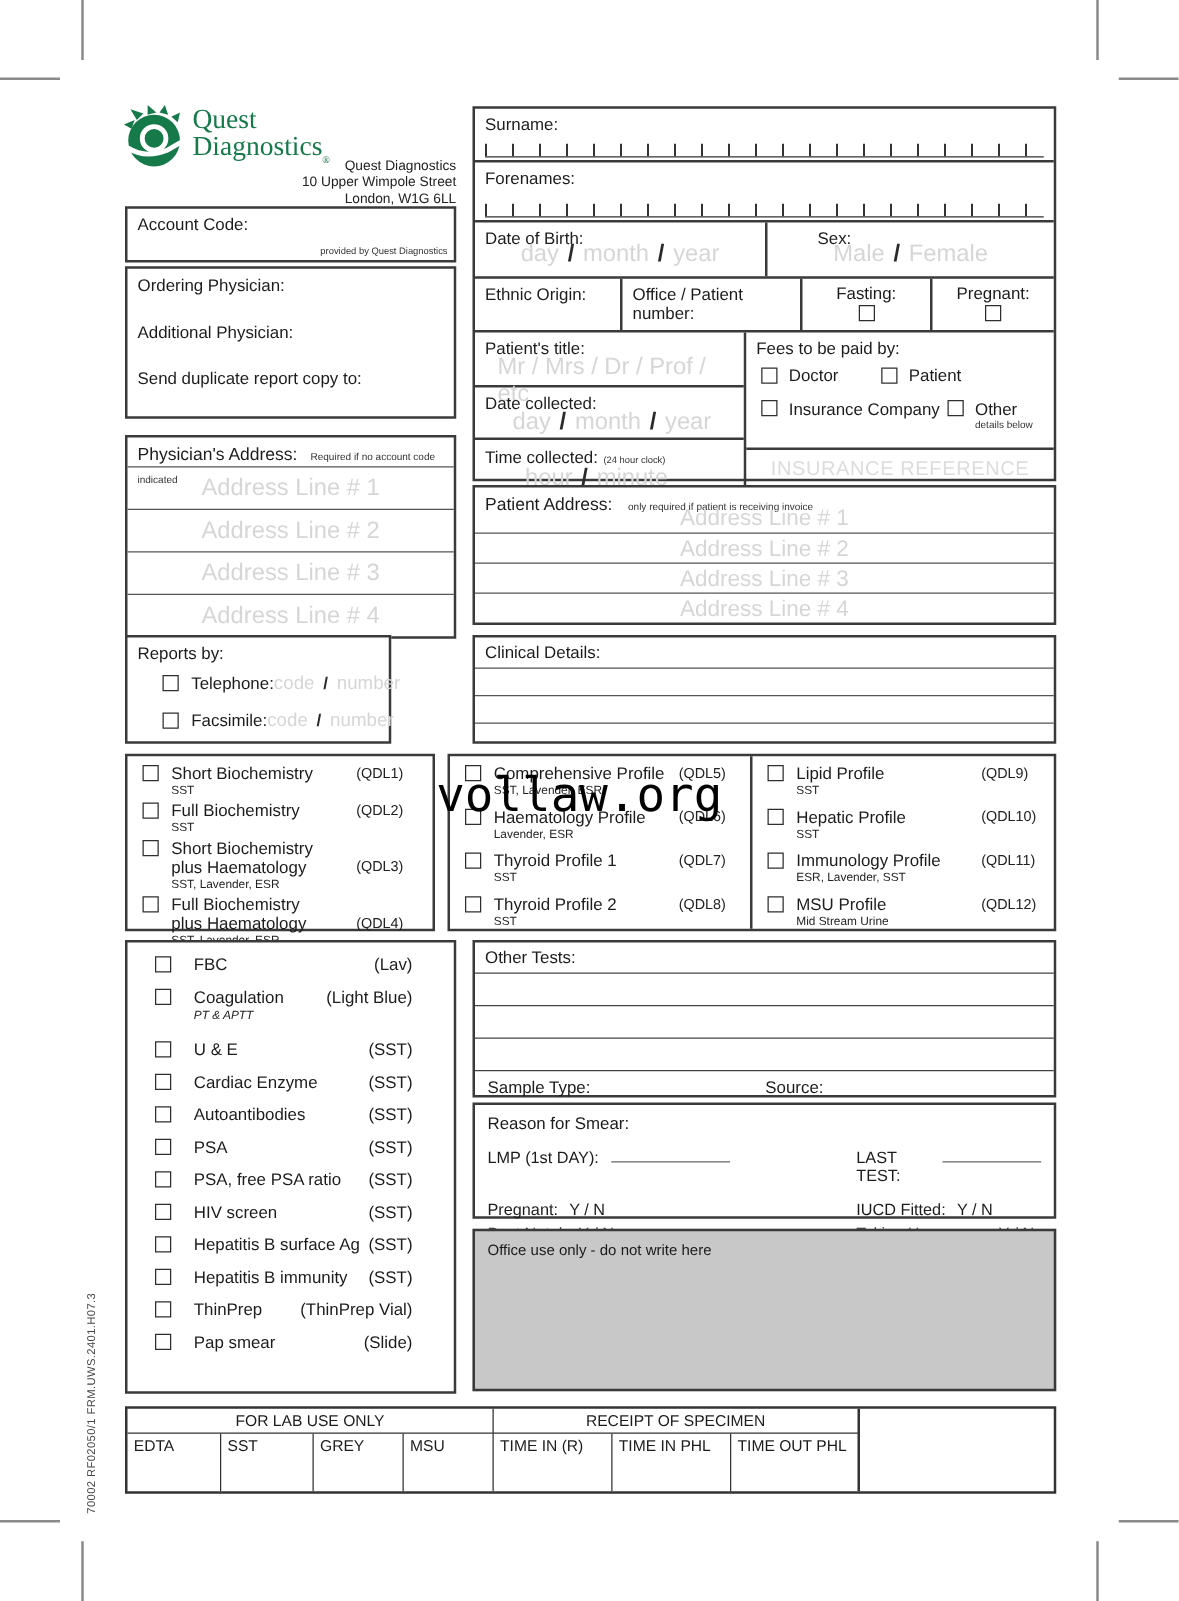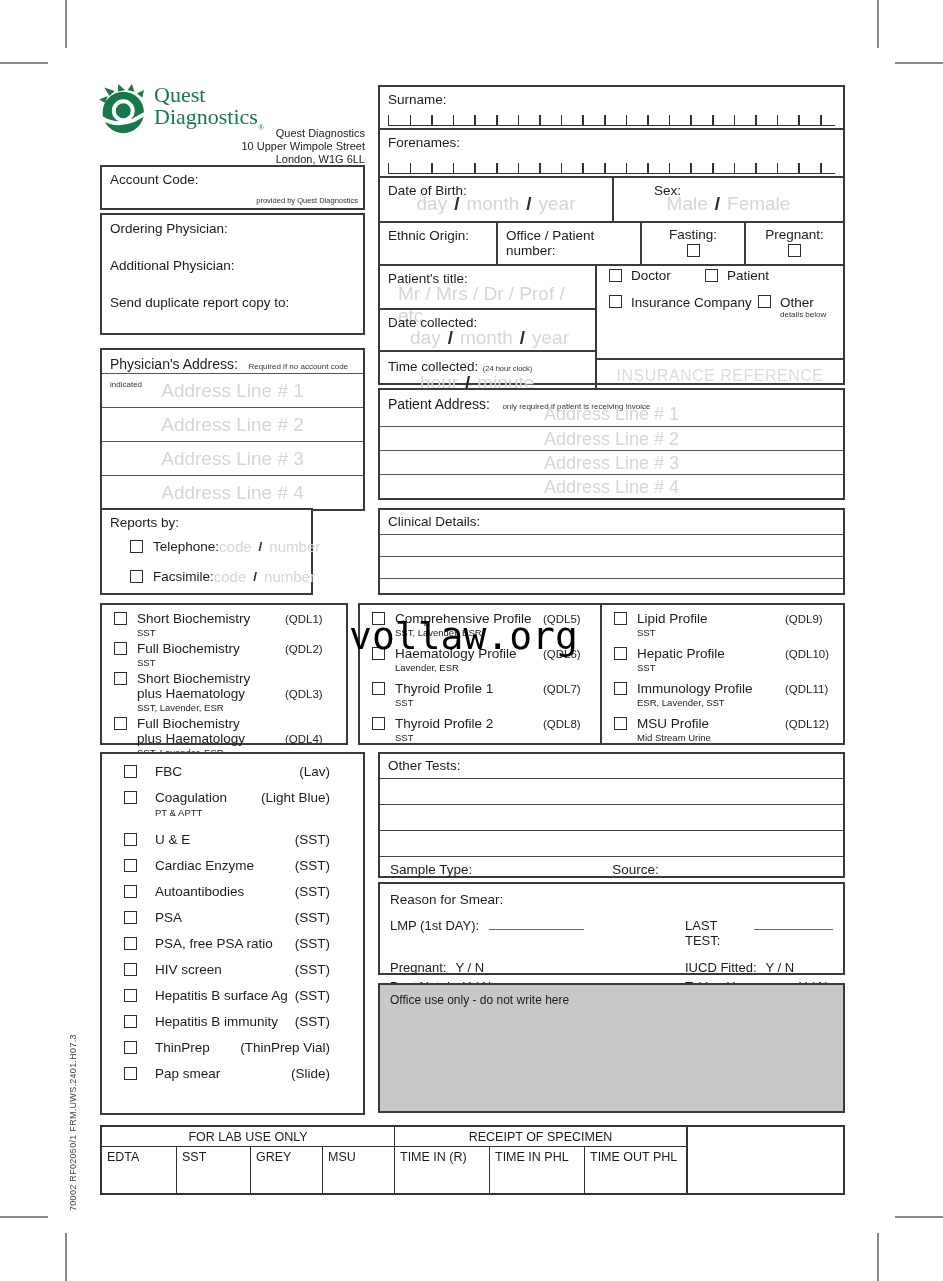--- a/index.html
+++ b/index.html
@@ -37,21 +37,21 @@
   .ptxt{flex:1;}
   .pline{display:flex;font-size:13.5px;line-height:15px;}
   .plabel{width:148px;flex:none;}
   .pcode{font-size:11.5px;color:#222;padding-top:1px;}
   .psub{font-size:9.5px;line-height:11px;color:#222;}
   
   .titem{display:flex;align-items:center;padding:0 33px 0 22px;margin-bottom:11px;}
   .titem .cb{margin-right:18px;}
   .tlabel{font-size:13.5px;flex:1;}
   .ttube{font-size:13.5px;}
-  .tsub{font-size:9.5px;color:#222;margin:-9px 0 11px 53px;}
+  .tsub{font-size:9.5px;color:#222;margin:-9px 0 11px 53px;font-style:italic;}
   
   .srow{display:flex;margin-top:9px;font-size:13px;}
   .scol-l{width:295px;display:flex;align-items:baseline;}
   .scol-r{flex:1;display:flex;align-items:baseline;}
   .uline{display:inline-block;width:95px;height:12px;border-bottom:1.5px solid #666;margin-left:10px;}
   .yn{margin-left:9px;}
   
   .lab{position:absolute;left:100px;top:1125px;width:745px;height:70px;box-sizing:border-box;
     border:2px solid #333;display:grid;grid-template-columns:75px 74px 72px 72px 95px 95px 103px 1fr;
     grid-template-rows:20px 1fr;font-size:12.5px;}
@@ -190,20 +190,21 @@
         <div style="font-size:19px;padding-left:30px;margin-top:-3px"><span class="ph">day</span><span class="sep">/</span><span class="ph">month</span><span class="sep">/</span><span class="ph">year</span></div>
       </div>
       <div style="height:41px;box-sizing:border-box;border-top:2px solid #3a3a3a">
         <div style="padding:5px 8px 0"><span class="lbl">Time collected:</span>
         <span class="note" style="font-size:7.5px">(24 hour clock)</span></div>
         <div style="font-size:19px;padding-left:40px;margin-top:-3px"><span class="ph">hour</span><span class="sep">/</span><span class="ph">minute</span></div>
       </div>
     </div>
     <div class="cell" style="flex:1">
       <div style="height:92px;box-sizing:border-box">
+        <span class="lbl padlbl">Fees to be paid by:</span>
         <div class="chkrow" style="padding:2px 0 0 12px;font-size:13.5px">
           <span class="cb"></span>
           <span style="margin-left:9px;width:74px">Doctor</span>
           <span class="cb"></span>
           <span style="margin-left:9px">Patient</span>
         </div>
         <div class="chkrow" style="padding:12px 0 0 12px;font-size:13.5px;align-items:flex-start">
           <span class="cb"></span>
           <span style="margin-left:9px;width:127px">Insurance Company</span>
           <span class="cb"></span>

